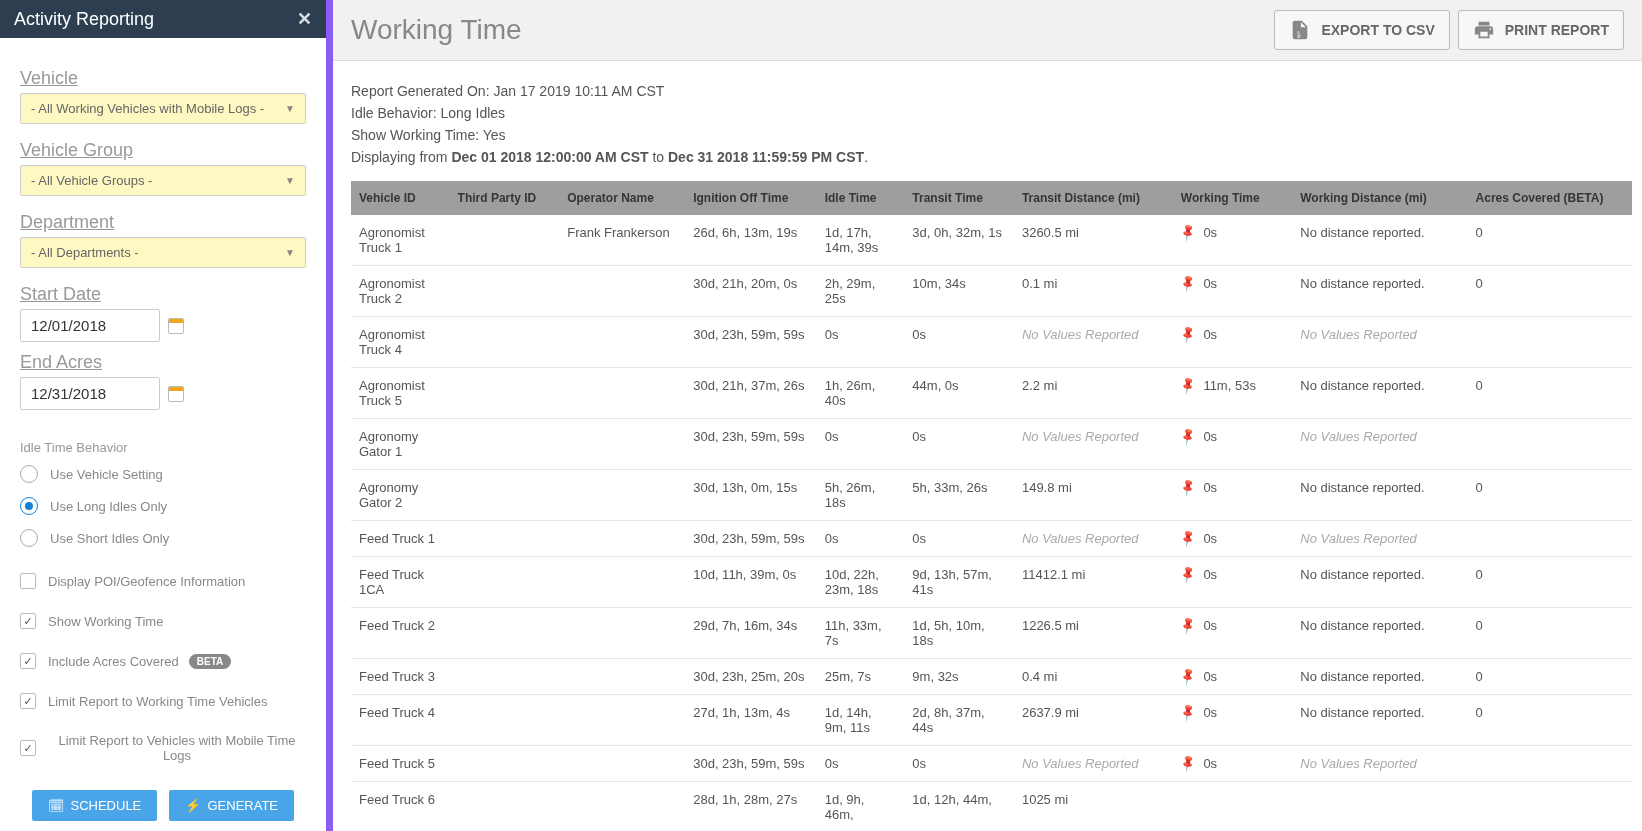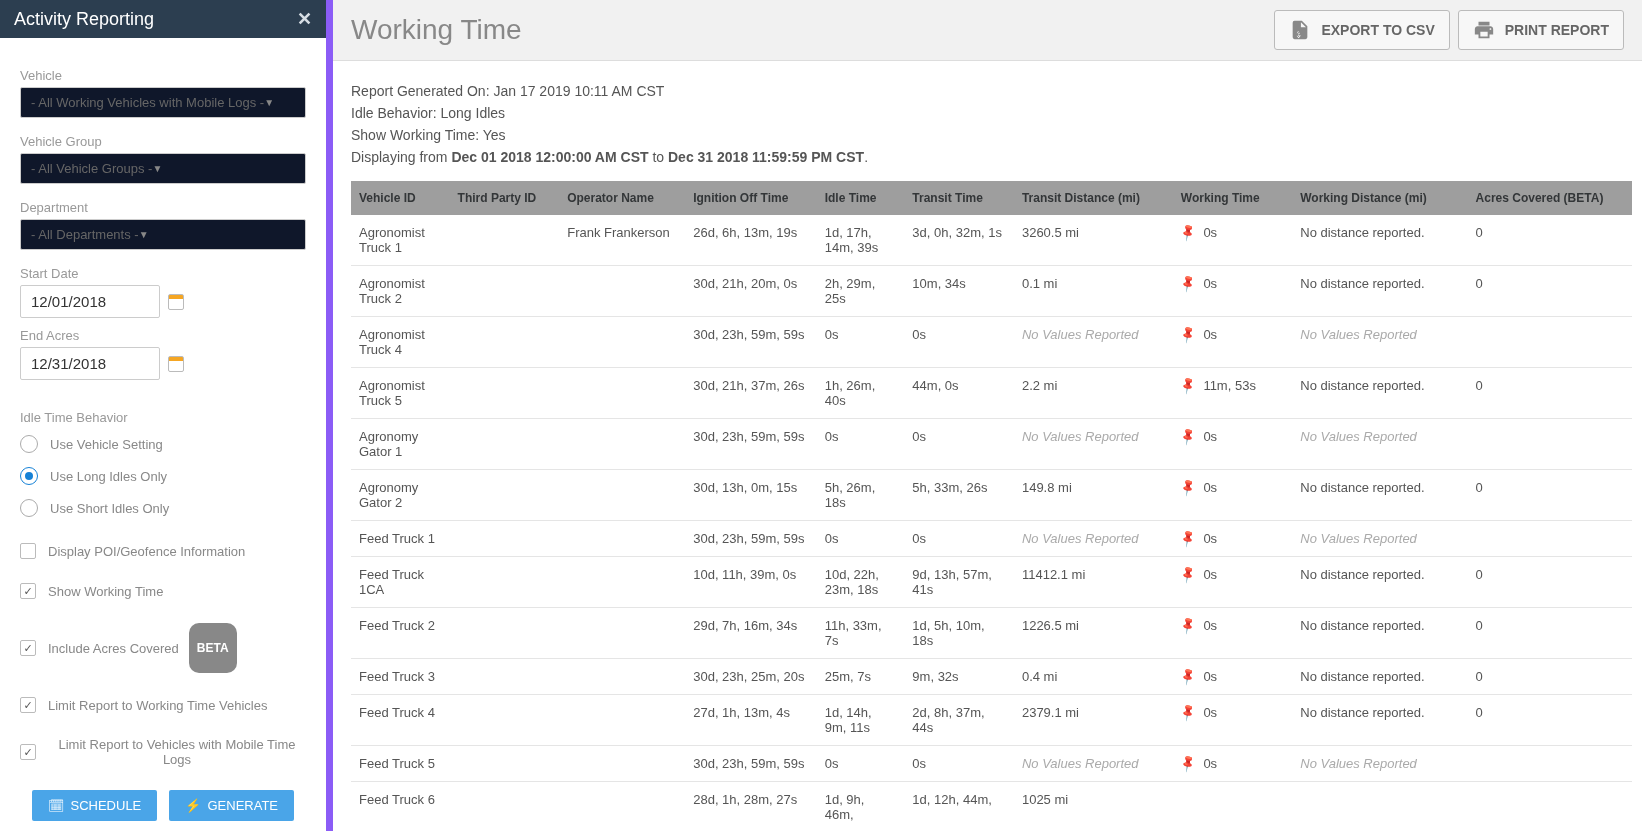--- a/index.html
+++ b/index.html
@@ -39,37 +39,39 @@
 }
 .sidebar-body {
   flex: 1;
   overflow-y: auto;
   padding: 30px 20px 18px 20px;
   position: relative;
 }
 .field-group { margin-bottom: 16px; }
 .field-label {
   color: #999;
-  font-size: 13px;
+  font-size: 18px;
   margin-bottom: 4px;
   display: block;
+  text-decoration: underline;
 }
 .select-wrap, .date-wrap {
   display: flex;
   align-items: center;
 }
 .select-input {
   flex: 1;
   border: 1px solid #ccc;
   border-radius: 2px;
   padding: 7px 10px;
   font-size: 13px;
   color: #666;
-  background: #0f172a;
-  display: flex;
+  background: #fef9c3;
+  display: flex;
+  justify-content: space-between;
   align-items: center;
   cursor: pointer;
 }
 .select-caret {
   font-size: 10px;
   color: #888;
 }
 .date-input {
   width: 140px;
   border: 1px solid #ccc;
@@ -133,22 +135,22 @@
   display: flex;
   align-items: center;
   justify-content: center;
   flex-shrink: 0;
   font-size: 11px;
   color: #555;
 }
 .beta-badge {
   background: #888;
   color: #fff;
-  font-size: 12px;
-  padding: 18px 8px;
+  font-size: 10px;
+  padding: 2px 8px;
   border-radius: 10px;
   margin-left: 10px;
   font-weight: bold;
 }
 .sidebar-footer {
   padding: 10px;
   display: flex;
   justify-content: center;
   gap: 12px;
   background: #fff;
@@ -529,21 +531,21 @@
               <td>No distance reported.</td>
               <td>0</td>
             </tr>
             <tr>
               <td>Feed Truck 4</td>
               <td></td>
               <td></td>
               <td>27d, 1h, 13m, 4s</td>
               <td>1d, 14h, 9m, 11s</td>
               <td>2d, 8h, 37m, 44s</td>
-              <td>2379.1 mi</td>
+              <td>2637.9 mi</td>
               <td><span class="pin-icon">📌</span> 0s</td>
               <td>No distance reported.</td>
               <td>0</td>
             </tr>
             <tr>
               <td>Feed Truck 5</td>
               <td></td>
               <td></td>
               <td>30d, 23h, 59m, 59s</td>
               <td>0s</td>

